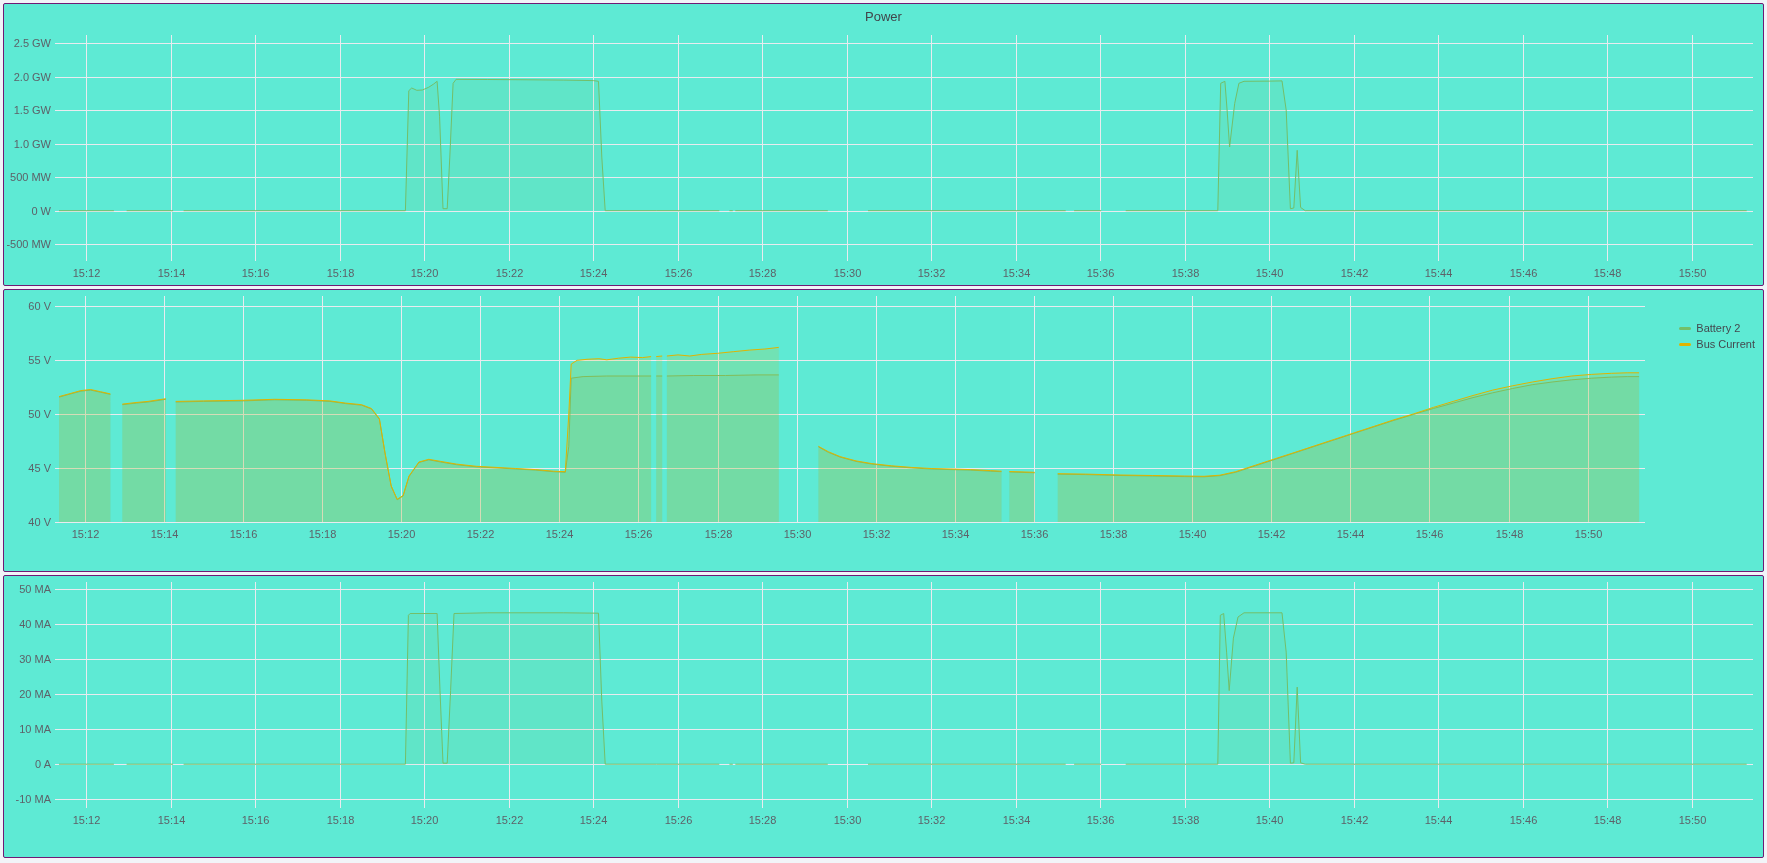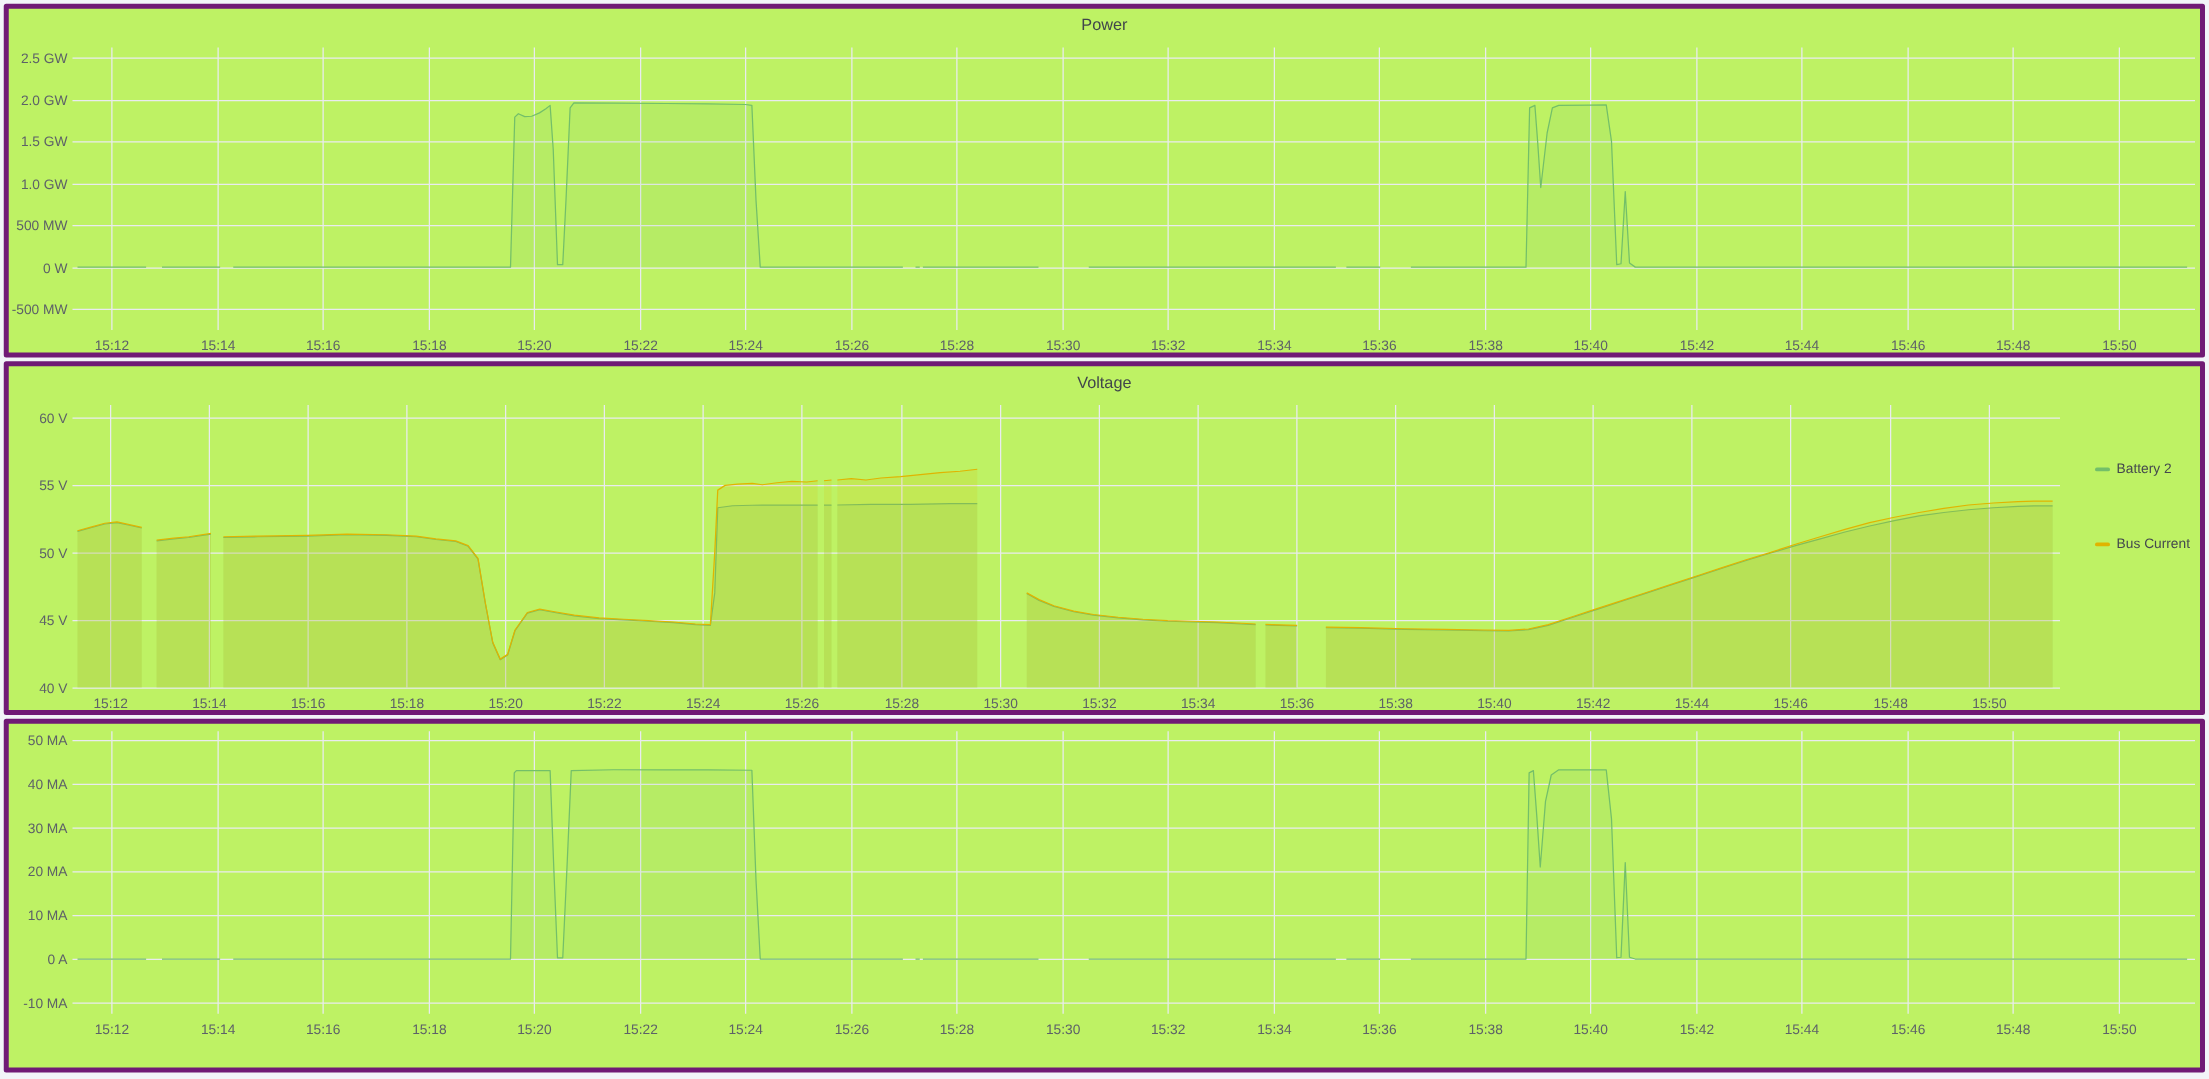--- a/index.html
+++ b/index.html
@@ -1,25 +1,25 @@
 <!DOCTYPE html>
 <html><head>
 <meta charset="utf-8">
 <style>
   html,body{margin:0;padding:0;background:#f2f4f8;font-family:"Liberation Sans",sans-serif;}
   .page{padding:3px;width:1761px;}
-  .panel{background:#bef264;border:4px solid #701a75;border-radius:2px;height:283px;
+  .panel{background:#5eead4;border:1px solid #701a75;border-radius:2px;height:283px;
          margin-bottom:3px;display:flex;flex-direction:column;position:relative;box-sizing:border-box;}
   .panel-title{height:25px;line-height:25px;text-align:center;font-size:13px;font-weight:500;
                color:#41454b;flex:0 0 auto;cursor:pointer;}
   .plot{flex:1 1 auto;position:relative;overflow:hidden;text-align:right;}
   .plot svg{display:block;}
   svg text{font-family:"Liberation Sans",sans-serif;font-size:11px;fill:#5d6168;}
   .legend{position:absolute;top:32px;right:8px;display:flex;flex-direction:column;gap:4px;}
-  .legend-item{display:flex;align-items:center;gap:5px;font-size:11px;color:#44484e;cursor:pointer;margin-top:44px;}
+  .legend-item{display:flex;align-items:center;gap:5px;font-size:11px;color:#44484e;cursor:pointer;}
   .swatch{display:inline-block;width:12px;height:3px;border-radius:2px;flex:0 0 auto;}
 </style>
 </head>
 <body>
 
 <div class="page">
 
   <div class="panel">
     <div class="panel-title">Power</div>
     <div class="plot">
@@ -82,21 +82,20 @@
             <text x="1603.5" y="248" text-anchor="middle">15:48</text>
             <text x="1688.5" y="248" text-anchor="middle">15:50</text>
           </g>
           <path d="M55.0,181.7L55.0,181.7L109.9,181.7L109.9,181.7ZM122.6,181.7L122.6,181.7L169.1,181.7L169.1,181.7ZM179.6,181.7L179.6,181.7L401.4,181.7L404.8,61.7L407.7,59.0L412.8,61.3L418.3,61.0L424.6,58.3L429.7,55.0L433.1,52.3L435.6,87.8L439.0,179.7L443.2,179.7L445.8,128.1L449.1,54.3L452.1,50.3L483.8,50.5L526.0,50.8L559.8,51.1L589.4,51.6L594.5,52.3L597.8,128.1L601.2,181.7L652.8,181.7L715.3,181.7L715.3,181.7ZM725.4,181.7L725.4,181.7L728.8,181.7L728.8,181.7ZM731.3,181.7L731.3,181.7L823.8,181.7L823.8,181.7ZM864.0,181.7L864.0,181.7L1061.7,181.7L1061.7,181.7ZM1070.1,181.7L1070.1,181.7L1097.2,181.7L1097.2,181.7ZM1121.7,181.7L1121.7,181.7L1213.8,181.7L1216.7,54.3L1220.9,52.3L1223.1,81.1L1225.6,118.0L1230.7,74.4L1234.9,54.3L1240.0,52.3L1265.3,52.1L1278.0,51.9L1282.2,81.1L1286.4,179.7L1289.8,179.0L1293.2,121.3L1296.6,178.4L1301.2,181.7L1434.3,181.7L1603.3,181.7L1742.7,181.7L1742.7,181.7Z" fill="rgba(115,191,105,0.11)" stroke="none"></path>
           <path d="M55.0,181.7L109.9,181.7M122.6,181.7L169.1,181.7M179.6,181.7L401.4,181.7L404.8,61.7L407.7,59.0L412.8,61.3L418.3,61.0L424.6,58.3L429.7,55.0L433.1,52.3L435.6,87.8L439.0,179.7L443.2,179.7L445.8,128.1L449.1,54.3L452.1,50.3L483.8,50.5L526.0,50.8L559.8,51.1L589.4,51.6L594.5,52.3L597.8,128.1L601.2,181.7L652.8,181.7L715.3,181.7M725.4,181.7L728.8,181.7M731.3,181.7L823.8,181.7M864.0,181.7L1061.7,181.7M1070.1,181.7L1097.2,181.7M1121.7,181.7L1213.8,181.7L1216.7,54.3L1220.9,52.3L1223.1,81.1L1225.6,118.0L1230.7,74.4L1234.9,54.3L1240.0,52.3L1265.3,52.1L1278.0,51.9L1282.2,81.1L1286.4,179.7L1289.8,179.0L1293.2,121.3L1296.6,178.4L1301.2,181.7L1434.3,181.7L1603.3,181.7L1742.7,181.7" fill="none" stroke="#73BF69" stroke-width="1" stroke-linejoin="round"></path>
         </svg>
       </div>
   </div>
 
   <div class="panel">
-    <div class="panel-title">Voltage</div>
     <div class="plot">
         <svg viewBox="0 0 1759 256" width="1759" height="256">
           <g stroke="#e9ebef" stroke-width="1">
             <line x1="51" y1="16.5" x2="1641" y2="16.5"></line>
             <line x1="51" y1="70.5" x2="1641" y2="70.5"></line>
             <line x1="51" y1="124.5" x2="1641" y2="124.5"></line>
             <line x1="51" y1="178.5" x2="1641" y2="178.5"></line>
             <line x1="51" y1="232.5" x2="1641" y2="232.5"></line>
             <line x1="81.5" y1="6" x2="81.5" y2="232"></line>
             <line x1="160.5" y1="6" x2="160.5" y2="232"></line>

